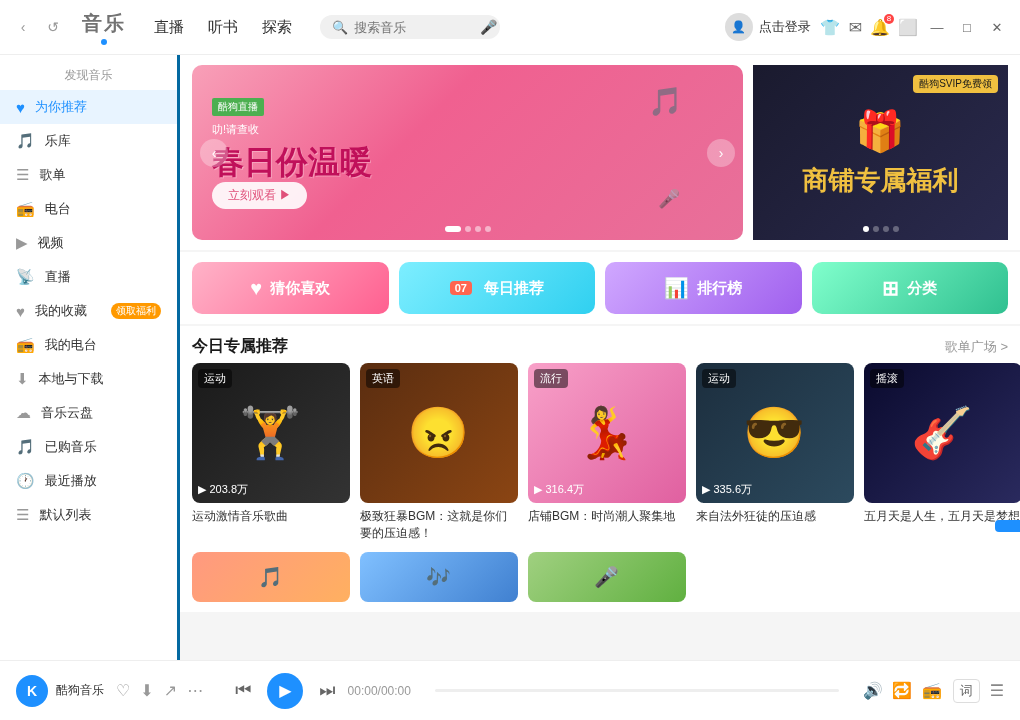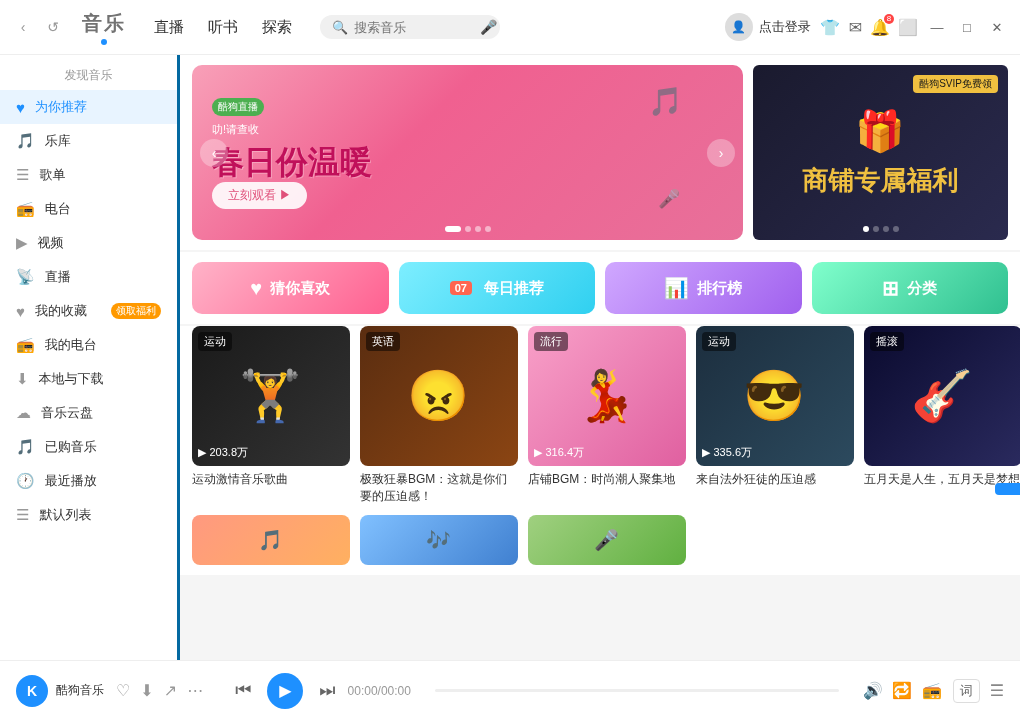--- a/index.html
+++ b/index.html
@@ -113,39 +113,39 @@
       width: 28px; height: 28px; background: rgba(255,255,255,0.3);
       border-radius: 50%; display: flex; align-items: center; justify-content: center;
       cursor: pointer; color: #fff; font-size: 14px; z-index: 2;
     }
     .banner-nav-left { left: 8px; }
     .banner-nav-right { right: 8px; }
     .banner-content {
       padding: 16px 20px; color: #fff; position: relative; z-index: 1;
     }
     .banner-tag {
-      background: #4caf50; color: #fff; border-radius: 9px;
+      background: #4caf50; color: #fff; border-radius: 2px;
       font-size: 10px; padding: 2px 6px; margin-bottom: 6px; display: inline-block;
     }
     .banner-title-big {
       font-size: 32px; font-weight: bold; color: #c0105a; line-height: 1.2;
       text-shadow: 1px 1px 0 rgba(255,255,255,0.3);
     }
     .banner-cta {
       background: rgba(255,255,255,0.9); color: #e0507a; border: none;
       border-radius: 20px; padding: 5px 16px; font-size: 12px; cursor: pointer;
     }
     .banner-dots {
       position: absolute; bottom: 8px; left: 50%; transform: translateX(-50%);
       display: flex; gap: 4px;
     }
     .banner-dot { width: 6px; height: 6px; border-radius: 50%; background: rgba(255,255,255,0.5); }
     .banner-dot.active { background: #fff; width: 16px; border-radius: 3px; }
     .banner-side {
-      width: 255px; border-radius: 6px; overflow: hidden;
+      width: 255px; border-radius: 0; overflow: hidden;
       background: linear-gradient(135deg, #1a1a2e 0%, #2a2a4e 100%);
       height: 175px; display: flex; align-items: center; justify-content: center;
       position: relative;
     }
     .banner-side-content { color: #fff; text-align: center; padding: 16px; }
     .banner-side-title { font-size: 26px; font-weight: bold; color: #f0c040; }
     .banner-side-badge {
       position: absolute; top: 10px; right: 10px;
       background: #f0c040; color: #1a1a1a; border-radius: 4px;
       font-size: 10px; padding: 2px 6px;
@@ -389,20 +389,24 @@
         <span class="quick-btn-icon">📊</span>
         <span>排行榜</span>
       </button>
       <button class="quick-btn quick-btn-teal">
         <span class="quick-btn-icon">⊞</span>
         <span>分类</span>
       </button>
     </div>
 
     <div style="background:#fff; margin-top:2px; padding-bottom:6px; position:relative;">
+      <div class="section-header">
+        <span class="section-title">今日专属推荐</span>
+        <span class="section-more">歌单广场 &gt;</span>
+      </div>
       <div class="playlist-row">
 
         <div class="playlist-card">
           <div class="playlist-thumb" style="background: linear-gradient(135deg, #1a1a1a 0%, #333 100%);">
             <div class="thumb-figure">🏋️</div>
             <div class="playlist-tag">运动</div>
             <div class="playlist-play-count">
               <span>▶</span>
                 <span>203.8万</span>
             </div>

